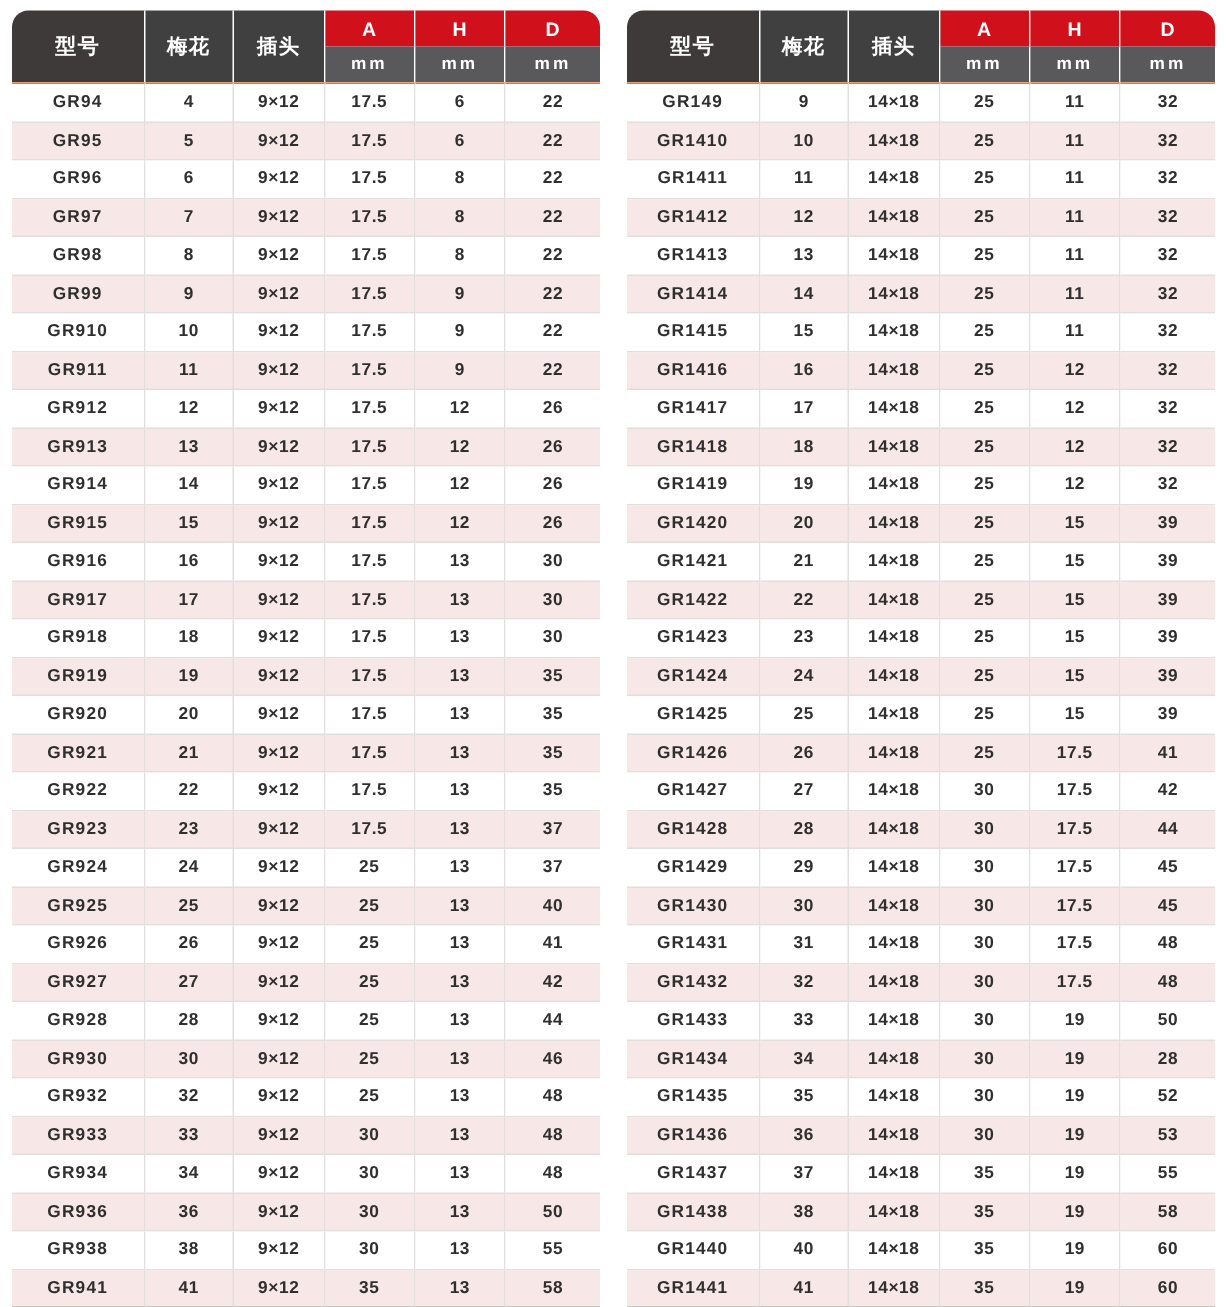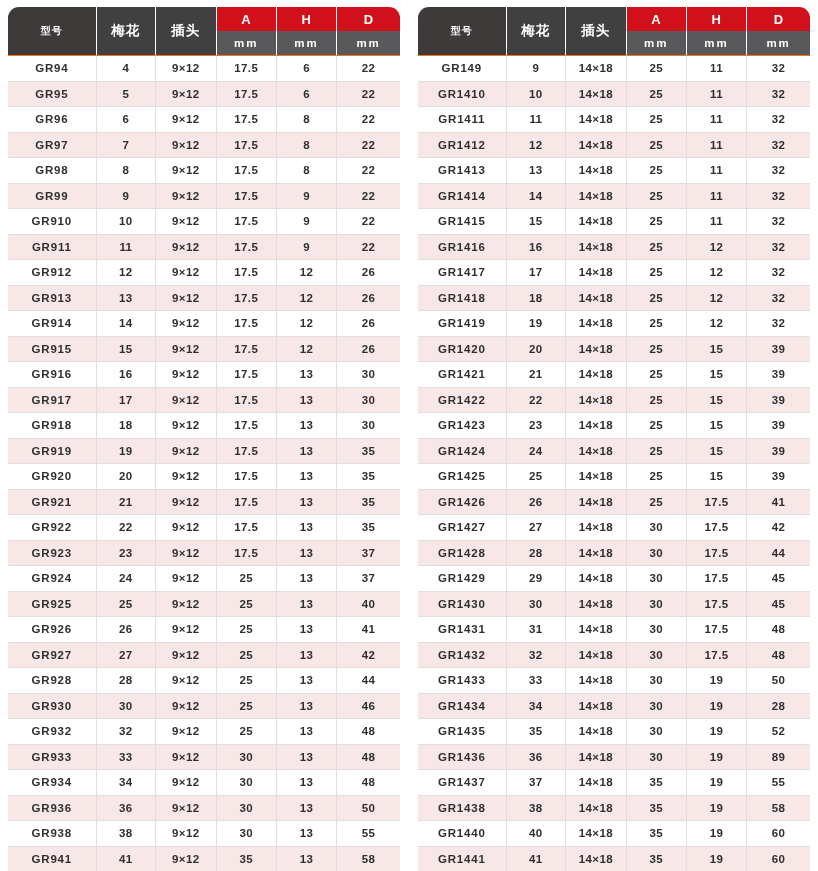--- a/index.html
+++ b/index.html
@@ -34,21 +34,21 @@
     margin:0;
     font-weight:bold;
     color:#ffffff;
     text-align:center;
     vertical-align:middle;
     border-right:1px solid #ffffff;
   }
   th.model-head{
     background:#3d3a39;
     height:48px;
-    font-size:10px;
+    font-size:14px;
     border-top-left-radius:11px;
     letter-spacing:1px;
   }
   th.red-head{
     background:#404040;
     height:48px;
     font-size:13.5px;
     letter-spacing:1px;
   }
   th.red-top{
@@ -624,21 +624,21 @@
             <td>30</td>
             <td>19</td>
             <td class="last-col">52</td>
           </tr>
           <tr class="even">
             <td class="cell-model">GR1436</td>
             <td>36</td>
             <td>14×18</td>
             <td>30</td>
             <td>19</td>
-            <td class="last-col">89</td>
+            <td class="last-col">53</td>
           </tr>
           <tr class="odd">
             <td class="cell-model">GR1437</td>
             <td>37</td>
             <td>14×18</td>
             <td>35</td>
             <td>19</td>
             <td class="last-col">55</td>
           </tr>
           <tr class="even">

